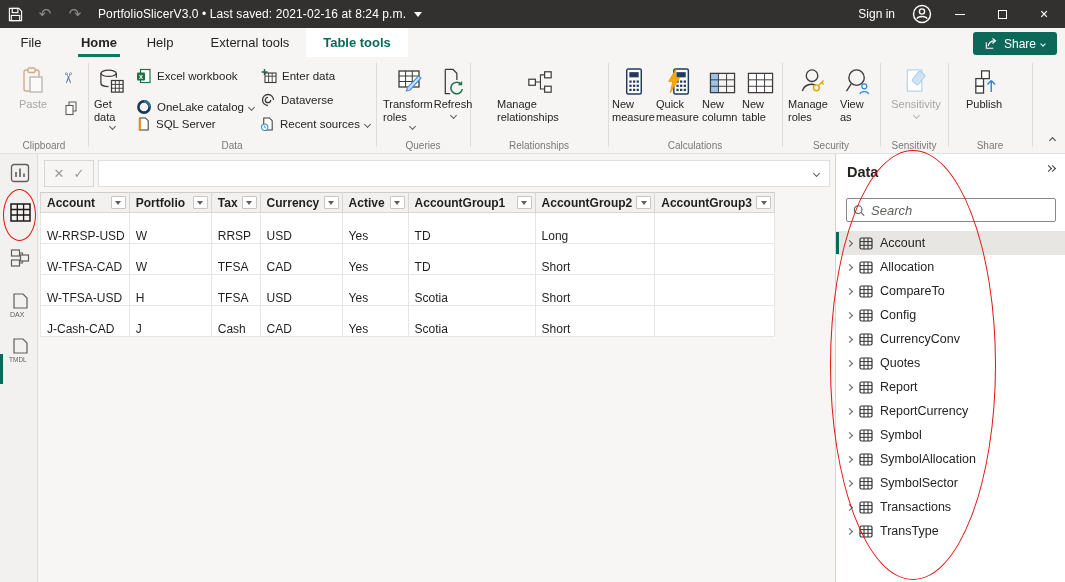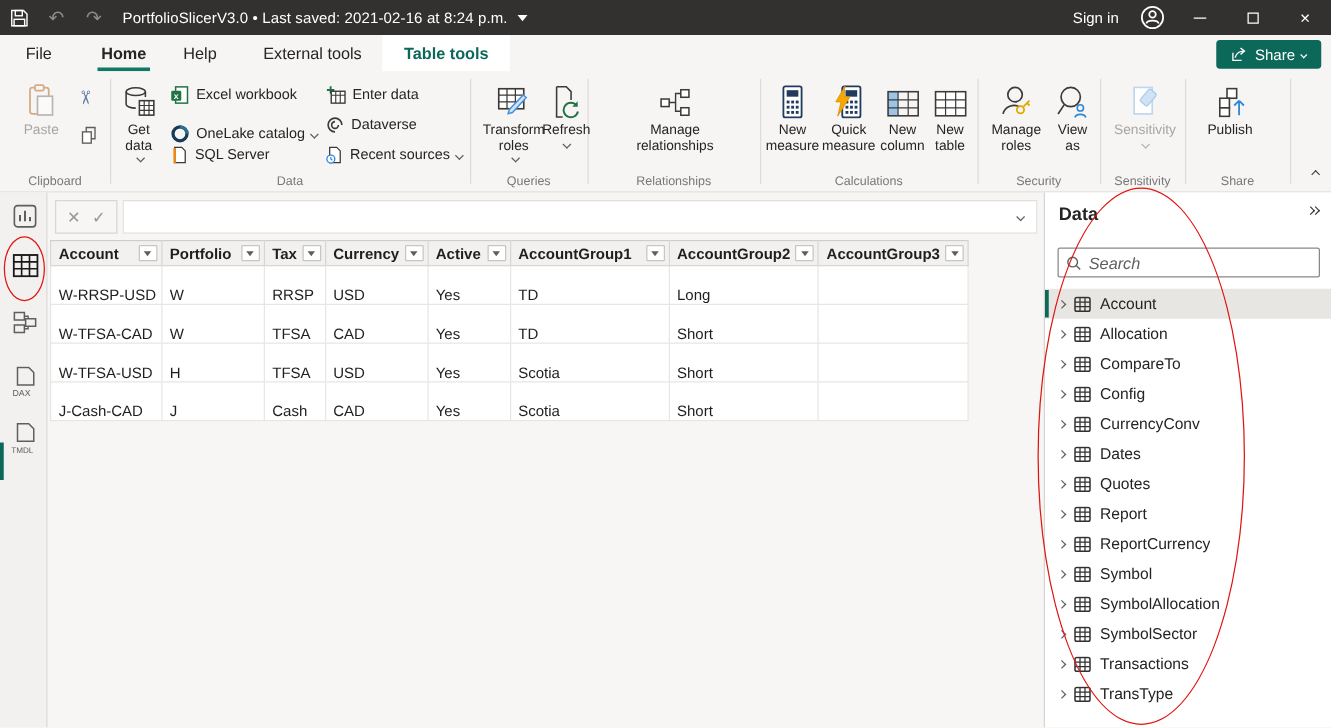--- a/index.html
+++ b/index.html
@@ -34,21 +34,21 @@
   .chev { display:inline-block; width:5px; height:5px; border-right:1.4px solid #605e5c;
     border-bottom:1.4px solid #605e5c; transform:rotate(45deg); }
   .chev.white { border-color:#fff; width:4px; height:4px; }
 
   
   #ribbon { position:absolute; left:0; top:57px; width:1065px; height:97px; background:#f6f5f4;
     border-bottom:1px solid #e3e1de; }
   .gsep { position:absolute; top:6px; height:84px; width:1px; background:#dedcda; }
   .glabel { position:absolute; bottom:2px; font-size:10px; color:#7a7876; text-align:center; }
   .bigbtn { position:absolute; display:flex; flex-direction:column; align-items:center;
-    text-align:center; font-size:11px; line-height:13px; color:#252423; }
+    text-align:left; font-size:11px; line-height:13px; color:#252423; }
   .bigbtn .bicon { height:30px; display:flex; align-items:flex-end; justify-content:center; margin-bottom:3px; }
   .smallbtn { position:absolute; display:flex; align-items:center; gap:5px; font-size:11.5px;
     color:#252423; height:18px; white-space:nowrap; }
   .disabled-label { color:#a8a6a4 !important; }
   .chevline { margin-top:2px; }
 
   
   #sidebar { position:absolute; left:0; top:154px; width:38px; height:428px; background:#f3f1f0;
     border-right:1px solid #dedcda; }
   .sbtn { position:absolute; left:9px; width:22px; height:22px; display:flex; align-items:center; justify-content:center; }
@@ -626,28 +626,20 @@
             <path d="M1 4.6h12M1 8.3h12M5 1v11M9 1v11" stroke="#323130" stroke-width="1"></path>
           </svg>
           <span class="dp-label">CurrencyConv</span>
         </div>
         <div class="dp-item">
           <span class="ichev"></span>
           <svg width="14" height="13" viewBox="0 0 14 13">
             <rect x="1" y="1" width="12" height="11" rx="1.5" fill="none" stroke="#323130" stroke-width="1.2"></rect>
             <path d="M1 4.6h12M1 8.3h12M5 1v11M9 1v11" stroke="#323130" stroke-width="1"></path>
           </svg>
-          <span class="dp-label">Dates</span>
-        </div>
-        <div class="dp-item">
-          <span class="ichev"></span>
-          <svg width="14" height="13" viewBox="0 0 14 13">
-            <rect x="1" y="1" width="12" height="11" rx="1.5" fill="none" stroke="#323130" stroke-width="1.2"></rect>
-            <path d="M1 4.6h12M1 8.3h12M5 1v11M9 1v11" stroke="#323130" stroke-width="1"></path>
-          </svg>
           <span class="dp-label">Quotes</span>
         </div>
         <div class="dp-item">
           <span class="ichev"></span>
           <svg width="14" height="13" viewBox="0 0 14 13">
             <rect x="1" y="1" width="12" height="11" rx="1.5" fill="none" stroke="#323130" stroke-width="1.2"></rect>
             <path d="M1 4.6h12M1 8.3h12M5 1v11M9 1v11" stroke="#323130" stroke-width="1"></path>
           </svg>
           <span class="dp-label">Report</span>
         </div>

